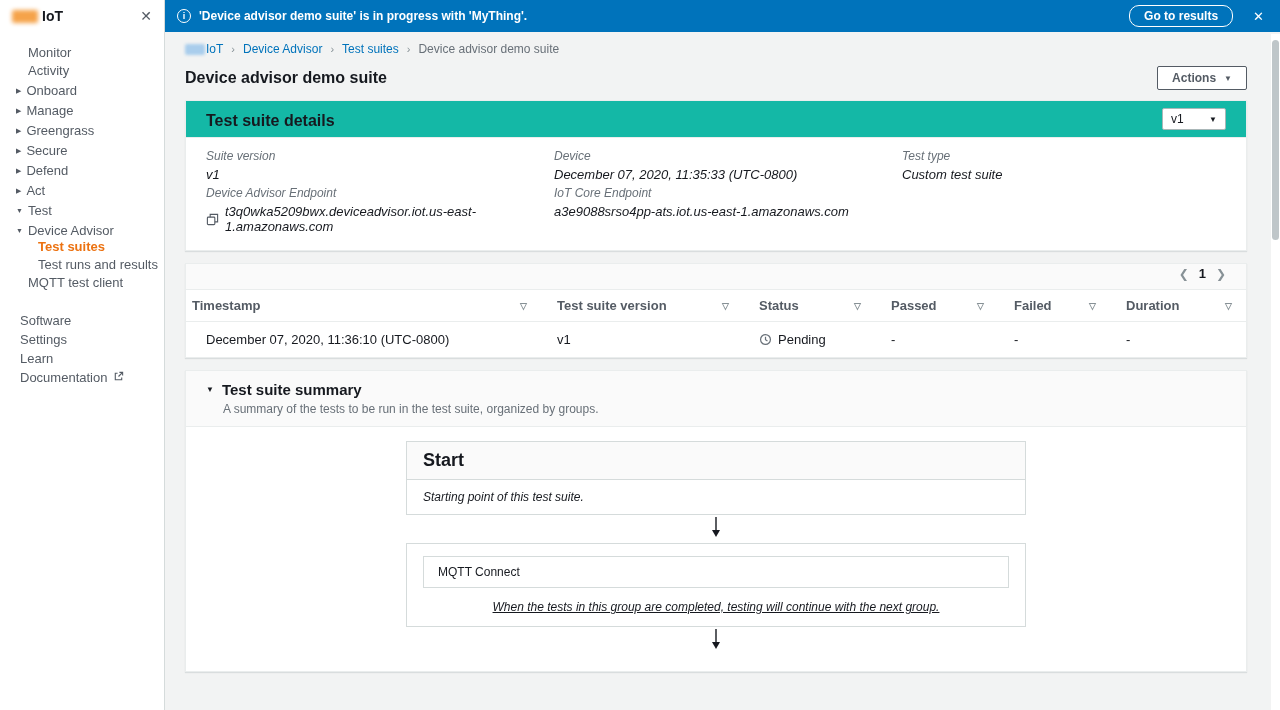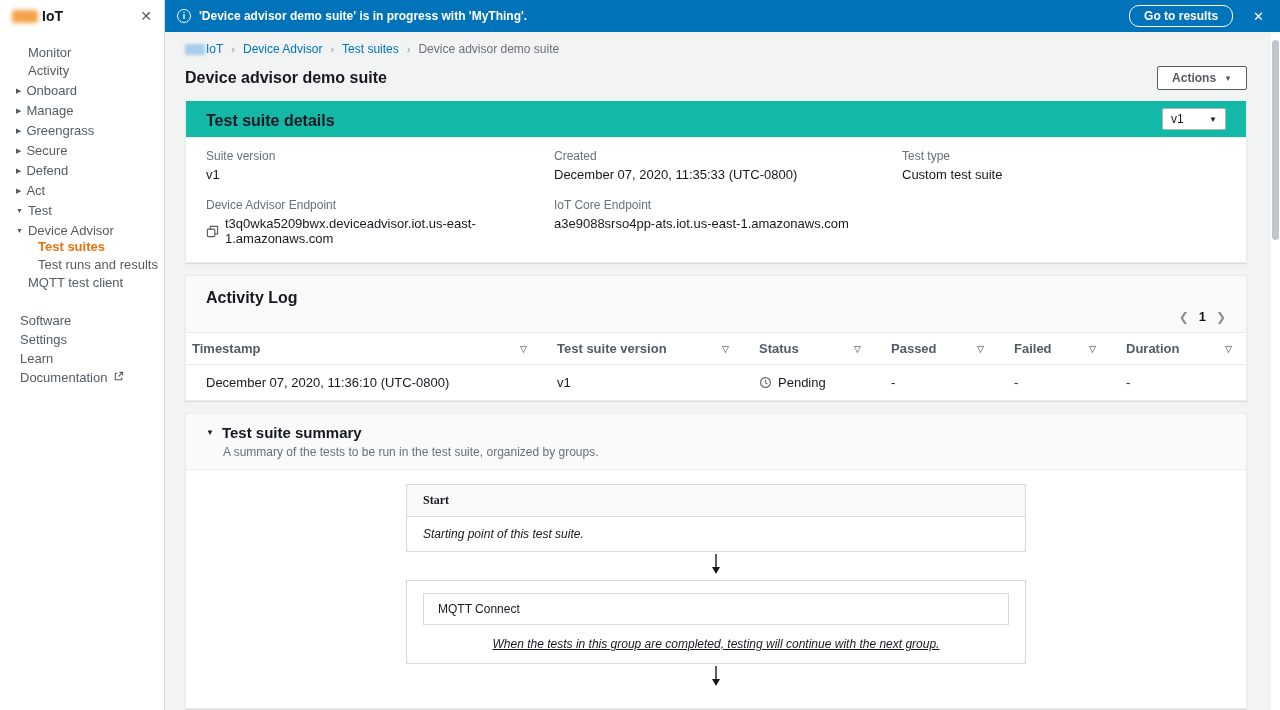--- a/index.html
+++ b/index.html
@@ -53,21 +53,21 @@
 
   .card { background:#fff; border:1px solid #eaeded; box-shadow:0 1px 1px rgba(0,28,36,.1); margin-bottom:12px; }
   .card-header { background:#14b8a6; border-bottom:1px solid #eaeded; padding:7px 20px;
                  display:flex; justify-content:space-between; align-items:flex-end; min-height:30px; }
   .card-title { font-size:16px; font-weight:700; }
 
   .select-box { display:flex; align-items:center; justify-content:space-between; width:64px;
                 padding:3px 8px; border:1px solid #aab7b8; border-radius:2px; background:#fff;
                 font-size:12px; cursor:pointer; }
 
-  .details-body { padding:11px 20px 16px; display:grid; grid-template-columns:348px 348px 1fr; row-gap:16px; }
+  .details-body { padding:11px 20px 16px; display:grid; grid-template-columns:348px 348px 1fr; row-gap:4px;font-style:italic; }
   .field-label { font-size:12px; color:#687078; margin-bottom:4px; }
   .field-value { font-size:13px; color:#16191f; display:flex; align-items:center; gap:6px; }
   .copy-icon { display:inline-flex; cursor:pointer; }
 
   
   .log-header { background:#fafafa; padding:13px 20px 0; }
   .pagination { display:flex; justify-content:flex-end; align-items:center; gap:10px;
                 padding:2px 20px 8px; background:#fafafa; font-size:13px; }
   .pg-arrow { color:#879196; font-size:12px; cursor:pointer; }
   .pg-num { font-weight:700; color:#16191f; cursor:pointer; }
@@ -83,21 +83,21 @@
 
   
   .summary-header { background:#fafafa; border-bottom:1px solid #eaeded; padding:10px 20px; }
   .summary-title-row { display:flex; align-items:center; gap:8px; cursor:pointer; }
   .summary-title { font-size:15px; font-weight:700; }
   .summary-desc { font-size:12px; color:#687078; margin:4px 0 0 17px; }
   .summary-body { padding:14px 0 16px; display:flex; flex-direction:column; align-items:center; background:#fff; }
   .flow { width:620px; display:flex; flex-direction:column; align-items:center; }
   .flow-box { width:100%; border:1px solid #d5dbdb; background:#fff; }
   .flow-box-header { background:#fafafa; border-bottom:1px solid #d5dbdb; padding:8px 16px;
-                     font-weight:700; font-size:12px;font-family:Liberation Serif, serif; }
+                     font-weight:700; font-size:18px; }
   .flow-box-body { padding:10px 16px; font-size:12px; font-style:italic; color:#16191f; }
   .flow-arrow { margin:1px 0; }
   .group-body { padding:12px 16px 8px; }
   .test-item { border:1px solid #d5dbdb; padding:8px 14px; font-size:12px; background:#fff; }
   .group-note { text-align:center; font-style:italic; font-size:12px; margin-top:12px; padding-bottom:4px;text-decoration:underline; }
 
   .scrollbar-track { position:absolute; top:34px; right:0; width:9px; bottom:0; background:#fff; }
   .scrollbar-thumb { position:absolute; top:6px; right:1px; width:7px; height:200px;
                      background:#bfc6c9; border-radius:4px; cursor:pointer; }
 </style>
@@ -215,21 +215,21 @@
             <span>v1</span>
             <span class="caret-down">▼</span>
           </div>
         </div>
         <div class="details-body">
           <div>
             <div class="field-label">Suite version</div>
             <div class="field-value">v1</div>
           </div>
           <div>
-            <div class="field-label">Created</div>
+            <div class="field-label">Device</div>
             <div class="field-value">December 07, 2020, 11:35:33 (UTC-0800)</div>
           </div>
           <div>
             <div class="field-label">Test type</div>
             <div class="field-value">Custom test suite</div>
           </div>
           <div>
             <div class="field-label">Device Advisor Endpoint</div>
             <div class="field-value">
               <span class="copy-icon">
@@ -243,23 +243,20 @@
           </div>
           <div>
             <div class="field-label">IoT Core Endpoint</div>
             <div class="field-value">a3e9088srso4pp-ats.iot.us-east-1.amazonaws.com</div>
           </div>
           <div></div>
         </div>
       </div>
 
       <div class="card">
-        <div class="log-header">
-          <div class="card-title">Activity Log</div>
-        </div>
         <div class="pagination">
           <span class="pg-arrow">❮</span>
           <span class="pg-num">1</span>
           <span class="pg-arrow">❯</span>
         </div>
         <div class="tbl-head">
           <div class="th">
             <span>Timestamp</span>
             <span class="filter-icon">▽</span>
           </div>

